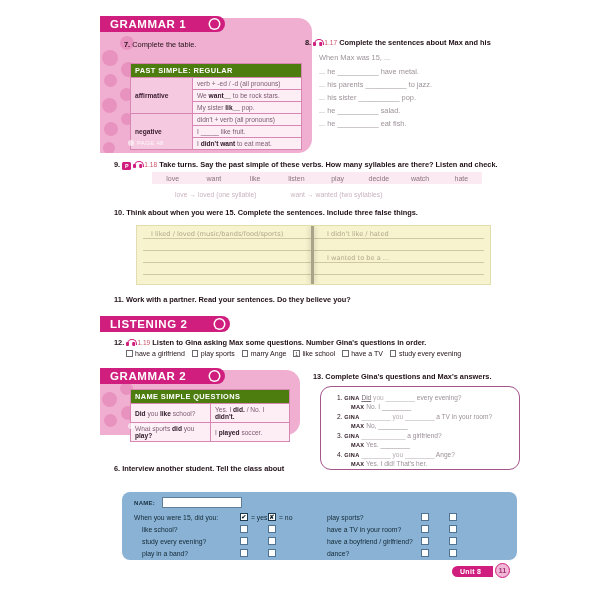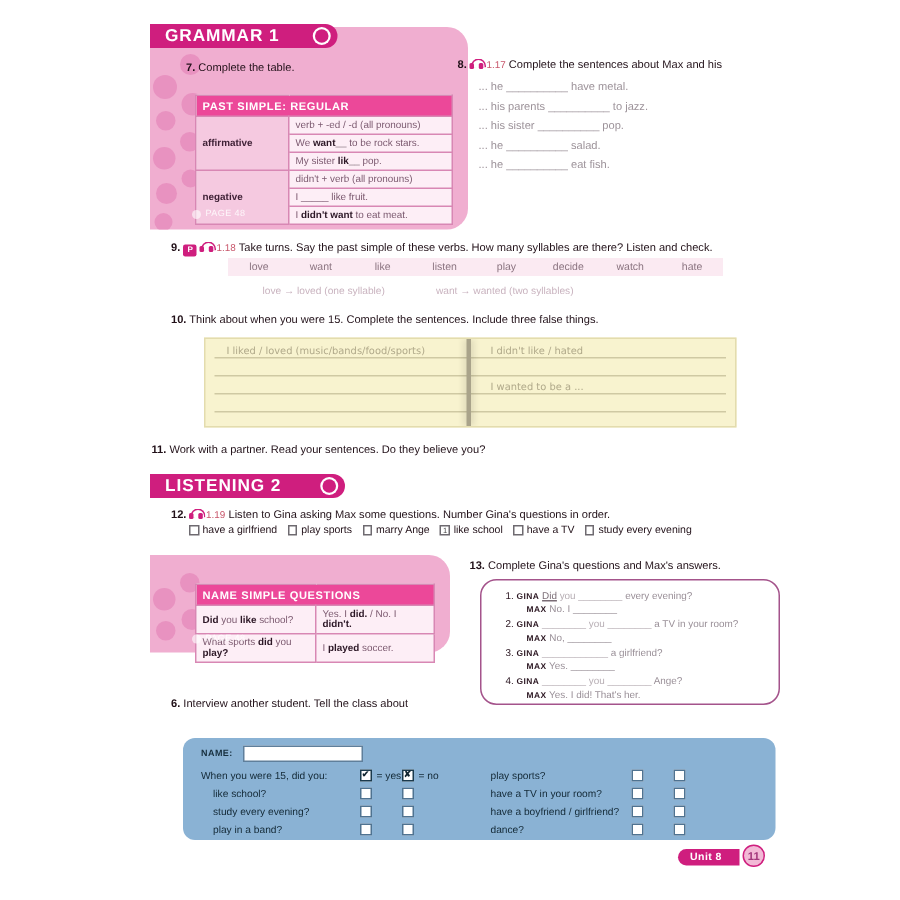--- a/index.html
+++ b/index.html
@@ -53,21 +53,21 @@
     display: block;
   }
   .gram-table {
     position: absolute;
     border-collapse: collapse;
     font-size: 6.6px;
     background: #ffffff;
     border: 1px solid #cf1e7e;
   }
   .gram-table .tbl-title {
-    background: #ec4899;
+    background: #4d7c0f;
     color: #ffffff;
     font-size: 7.4px;
     font-weight: bold;
     letter-spacing: .4px;
     padding: 2px 4px;
     text-align: left;
   }
   .gram-table td {
     padding: 2px 4px;
     border: 1px solid #d887b4;
@@ -91,21 +91,21 @@
     display: flex; align-items: center; gap: 3px;
   }
   .page-ref .arrow {
     width: 6px; height: 6px; border-radius: 50%;
     background: #ffffff; opacity: .7; display: inline-block;
   }
 
   
   .ex-item { position: absolute; font-size: 7.4px; color: #211018; line-height: 1.45; }
   .ex-num { font-weight: bold; }
-  .ex-bold { font-weight: normal; margin-top: 28px; }
+  .ex-bold { font-weight: bold; margin-top: 28px; }
   .faint { color: #9c9299; }
   .track-no { color: #c8566b; font-size: 6.6px; }
 
   .headphone {
     display: inline-block;
     width: 9px; height: 7px;
     position: relative;
     vertical-align: -1px;
   }
   .headphone::before {
@@ -293,20 +293,21 @@
     <span>PAGE 48</span>
   </div>
 
   <div class="ex-item" style="left:305px; top:38px; width:220px;">
     <div>
       <span class="ex-num">8.</span>
       <span class="headphone"></span>
       <span class="track-no">1.17</span>
       <span class="ex-bold">Complete the sentences about Max and his</span>
     </div>
+    <div class="faint" style="margin-left:14px; margin-top:4px;">When Max was 15, ...</div>
     <div class="faint" style="margin-left:14px; margin-top:3px; line-height:1.75;">
       <div>... he __________ have metal.</div>
       <div>... his parents __________ to jazz.</div>
       <div>... his sister __________ pop.</div>
       <div>... he __________ salad.</div>
       <div>... he __________ eat fish.</div>
     </div>
   </div>
 
   <div class="ex-item" style="left:114px; top:160px; width:420px;">
@@ -342,21 +343,21 @@
     <div class="nb-line" style="top:12px;"></div>
     <div class="nb-line" style="top:24px;"></div>
     <div class="nb-line" style="top:36px;"></div>
     <div class="nb-line" style="top:48px;"></div>
     <div class="nb-spine" style="left:174px;"></div>
     <div class="nb-text" style="left:14px; top:4px;">I liked / loved (music/bands/food/sports)</div>
     <div class="nb-text" style="left:190px; top:4px;">I didn't like / hated</div>
     <div class="nb-text" style="left:190px; top:28px;">I wanted to be a ...</div>
   </div>
 
-  <div class="ex-item" style="left:101px; top:295px; width:420px;">
+  <div class="ex-item" style="left:114px; top:295px; width:420px;">
     <span class="ex-num">11.</span>
     <span class="ex-bold">Work with a partner. Read your sentences. Do they believe you?</span>
   </div>
 
   <div class="sect-head" style="left:100px; top:316px; width:130px;">
     <span>LISTENING 2</span>
   </div>
 
   <div class="ex-item" style="left:114px; top:338px; width:420px;">
     <span class="ex-num">12.</span>
@@ -394,20 +395,23 @@
 
   <div class="gram-panel" style="left:100px; top:370px; width:200px; height:65px;">
     <div class="dots">
       <i style="left:2px;  top:22px; width:15px; height:15px;"></i>
       <i style="left:20px; top:12px; width:13px; height:13px;"></i>
       <i style="left:4px;  top:44px; width:13px; height:13px;"></i>
       <i style="left:21px; top:36px; width:14px; height:14px;"></i>
     </div>
   </div>
 
+  <div class="sect-head" style="left:100px; top:368px; width:125px;">
+    <span>GRAMMAR 2</span>
+  </div>
 
   <table class="gram-table" style="left:130px; top:389px; width:160px;">
     <tbody>
         <tr>
           <td class="tbl-title" colspan="2">NAME SIMPLE QUESTIONS</td>
         </tr>
     <tr>
       <td class="ex" style="width:80px;"><b>Did</b><span> you </span><b>like</b><span> school?</span></td>
       <td class="ex"><span>Yes. I </span><b>did.</b><span> / No. I </span><b>didn't.</b></td>
     </tr>

